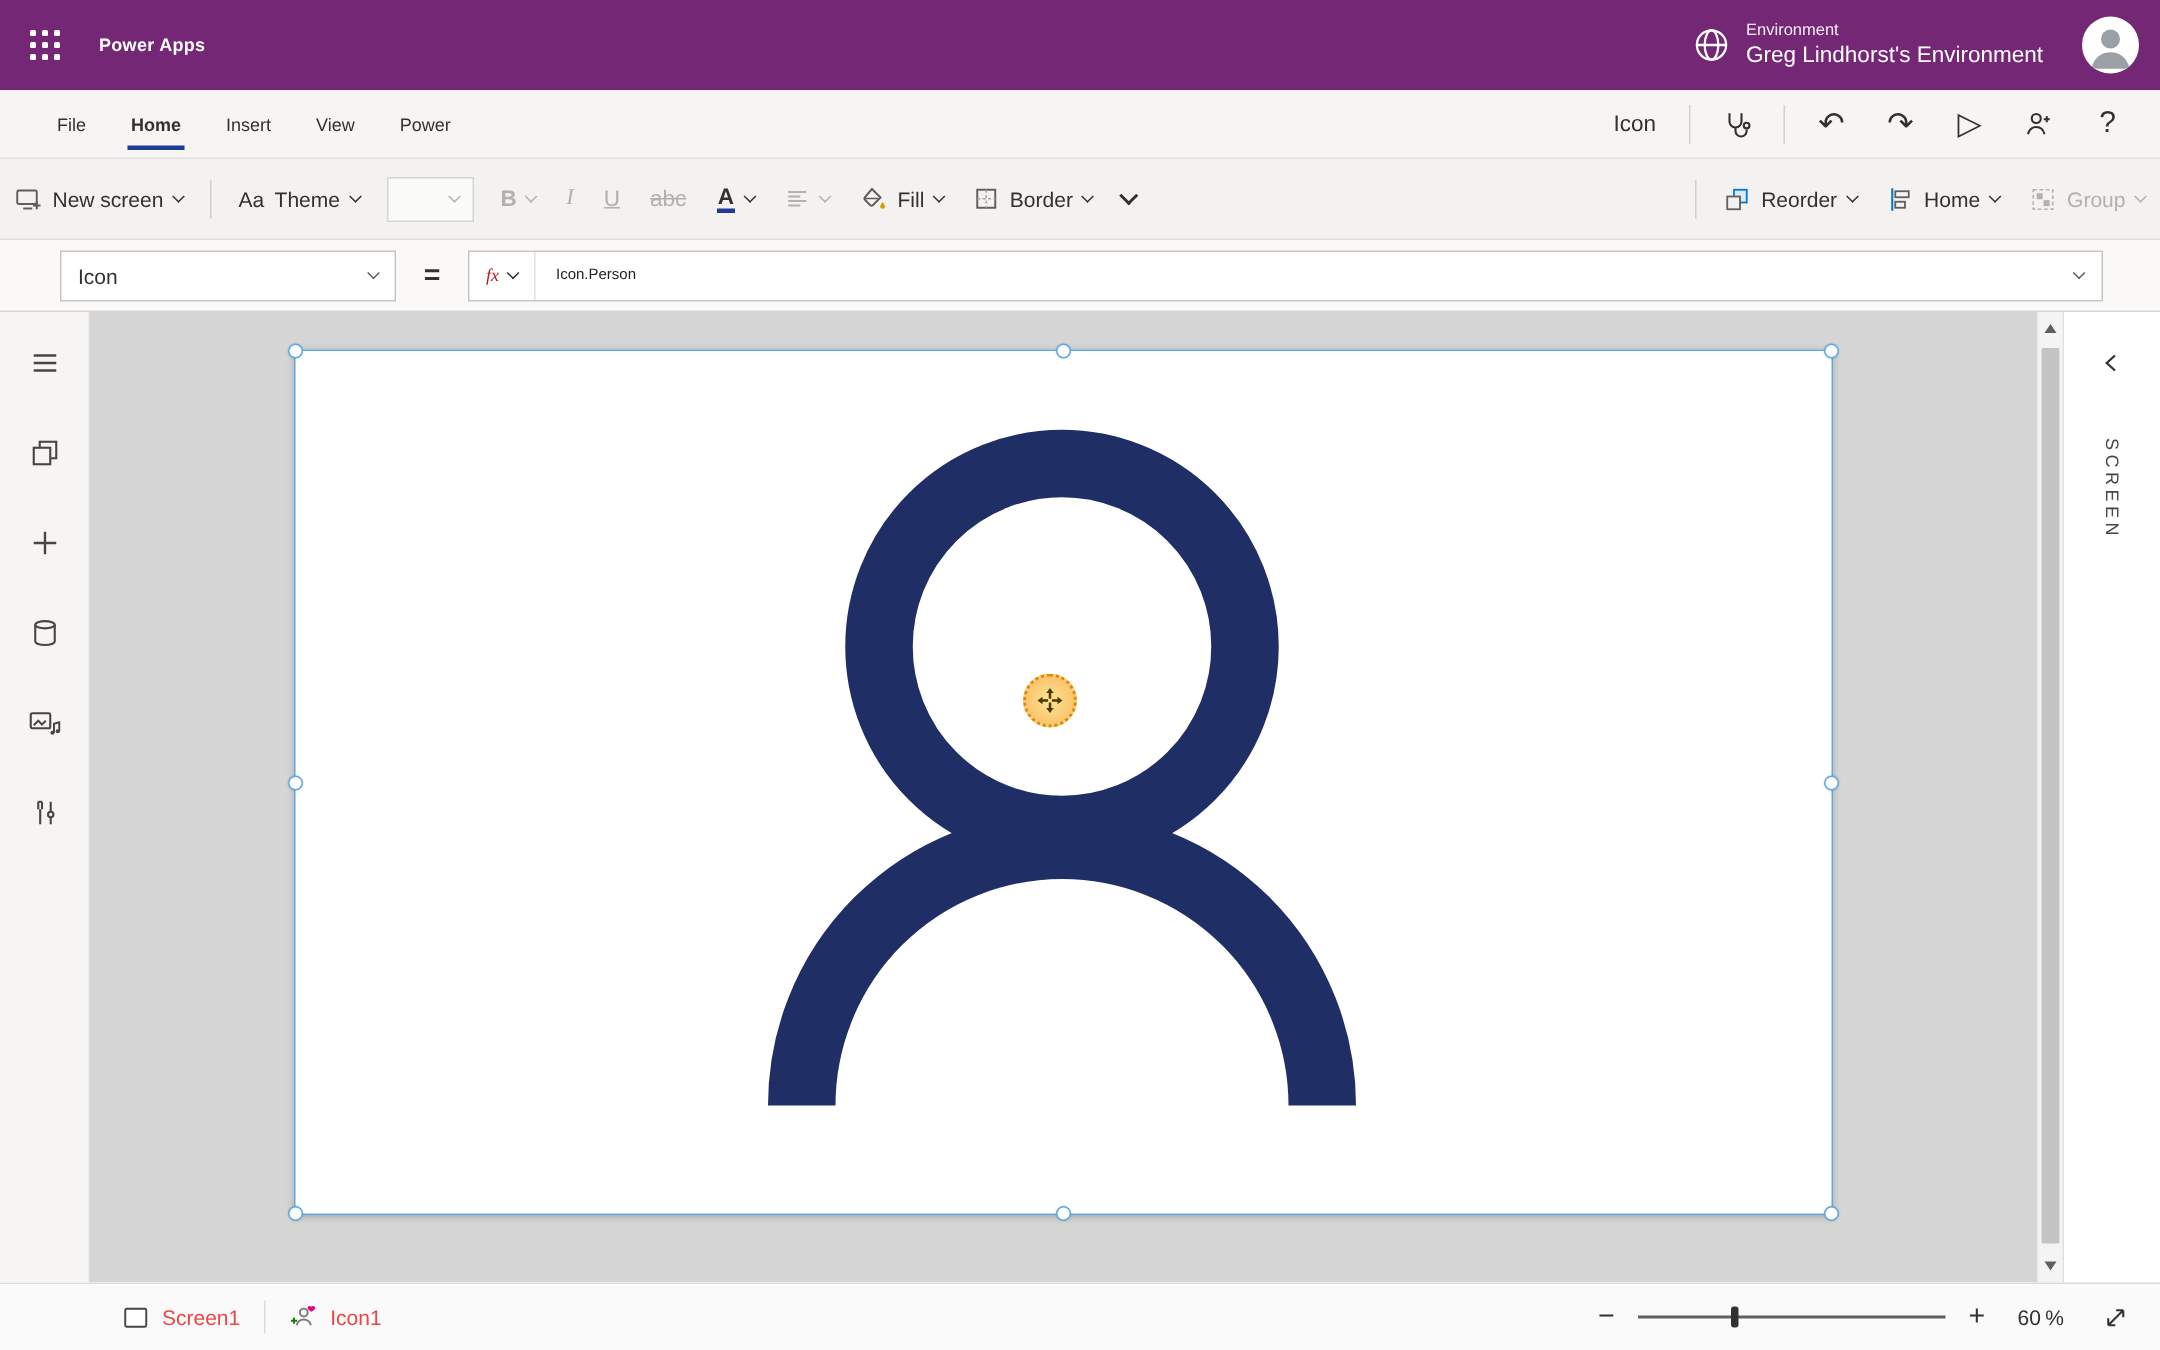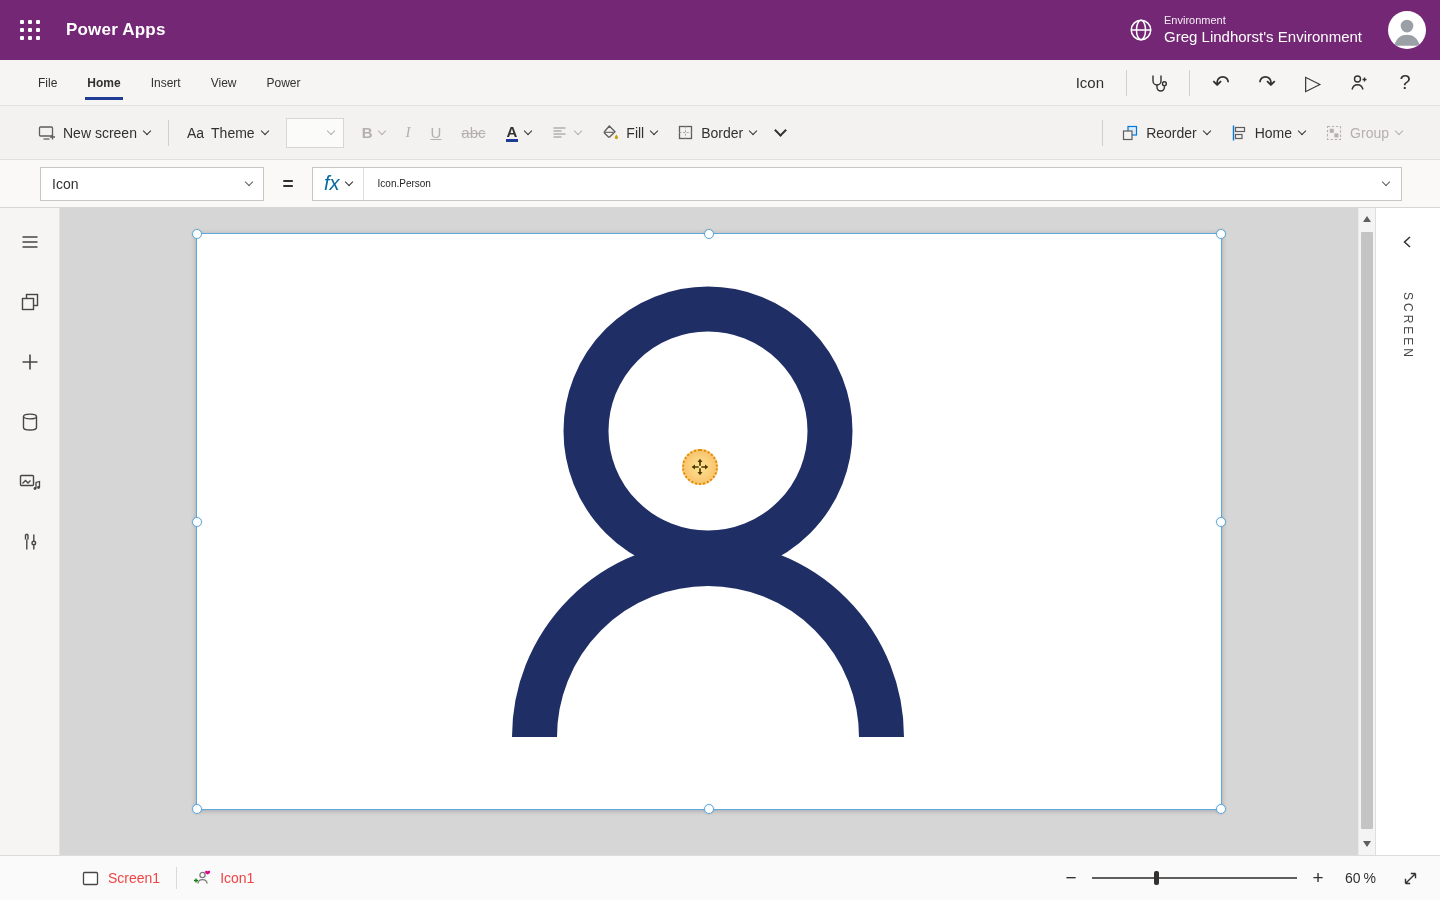--- a/index.html
+++ b/index.html
@@ -6,21 +6,21 @@
   html,body{width:1440px;height:900px}
   body{position:relative;overflow:hidden;background:#fff;color:#323130;
        font-family:"Liberation Sans","DejaVu Sans",sans-serif;font-size:14px}
 
   
   #appbar{position:absolute;top:0;left:0;right:0;height:60px;background:#742774;
           display:flex;align-items:center;color:#fff}
   .waffle{width:60px;height:60px;display:grid;place-items:center;cursor:pointer}
   .waffle .dots{display:grid;grid-template-columns:repeat(3,4px);grid-auto-rows:4px;gap:4px}
   .waffle .dots i{background:#fff;border-radius:1px}
-  .app-title{font-size:17px;font-weight:bold;margin-left:6px;letter-spacing:.2px}
+  .app-title{font-size:12px;font-weight:bold;margin-left:6px;letter-spacing:.2px}
   .appbar-spacer{flex:1}
   .env{display:flex;align-items:center;gap:10px;margin-right:26px;cursor:pointer}
   .env-label{font-size:11px;opacity:.92;line-height:13px}
   .env-name{font-size:15px;line-height:19px}
   .avatar{width:38px;height:38px;border-radius:50%;background:#fff;margin-right:14px;
           overflow:hidden;display:grid;place-items:center}
 
   
   #menubar{position:absolute;top:60px;left:0;right:0;height:46px;background:#f6f5f4;
            border-bottom:1px solid #e3e1df;display:flex;align-items:stretch;padding-left:38px}
@@ -28,21 +28,21 @@
   .menu-item.active{font-weight:bold}
   .menu-item.active::after{content:"";position:absolute;left:-2px;right:-2px;bottom:5px;height:3px;background:#1e3c96}
   .menu-right{margin-left:auto;display:flex;align-items:center;padding-right:12px}
   .context-label{font-size:15px;margin-right:14px}
   .vdiv{width:1px;height:26px;background:#d2d0ce;margin:0 8px}
   .cmd-btn{width:46px;height:46px;display:grid;place-items:center;font-size:20px;color:#323130;cursor:pointer}
   .cmd-glyph{font-size:21px;line-height:1}
 
   
   #toolbar{position:absolute;top:106px;left:0;right:0;height:54px;background:#f3f2f1;
-           border-bottom:1px solid #e1dfdd;display:flex;align-items:center;padding:0 28px}
+           border-bottom:1px solid #e1dfdd;display:flex;align-items:center;padding:0 0}
   .tb-item{display:flex;align-items:center;gap:7px;padding:0 10px;height:36px;font-size:14px;
            color:#323130;cursor:pointer;white-space:nowrap}
   .tb-item.disabled{color:#b3b0ad;cursor:default}
   .chev{display:inline-block;width:6px;height:6px;border-right:1.4px solid currentColor;
         border-bottom:1.4px solid currentColor;transform:rotate(45deg);margin-top:-4px;flex:none}
   .chev-big{width:9px;height:9px;border-width:2px;margin-top:-5px}
   .size-box{width:58px;height:30px;background:#fbfbfa;border:1px solid #d8d6d4;display:flex;
             align-items:center;justify-content:flex-end;padding:0 9px;color:#b3b0ad;margin:0 8px;cursor:default}
   .fmt{font-size:15px}
   .fmt-i{font-style:italic;font-family:"Liberation Serif",serif}
@@ -55,21 +55,21 @@
   
   #formulabar{position:absolute;top:160px;left:0;right:0;height:48px;background:#faf9f8;
               border-bottom:1px solid #d8d6d4;display:flex;align-items:center;padding:0 38px 0 40px}
   .prop-select{width:224px;height:34px;background:#fff;border:1px solid #c8c6c4;display:flex;
                align-items:center;padding:0 11px;cursor:pointer}
   .prop-select .chev{margin-left:auto;color:#605e5c}
   .equals{width:48px;text-align:center;font-size:19px;font-weight:bold;color:#323130}
   .formula-input{flex:1;height:34px;background:#fff;border:1px solid #c8c6c4;display:flex;
                  align-items:center;position:relative}
   .fx{display:flex;align-items:center;gap:6px;height:100%;padding:0 11px;border-right:1px solid #e1dfdd;cursor:pointer}
-  .fx-label{font-family:Liberation Sans, sans-serif;font-style:italic;font-size:20px;color:#0369a1}
+  .fx-label{font-family:Liberation Serif, serif;font-style:italic;font-size:12px;color:#b91c1c}
   .formula-text{font-family:Liberation Sans, sans-serif;font-size:10px;
                 color:#201f1e;padding-left:14px}
   .fb-expand{position:absolute;right:12px;color:#605e5c}
 
   
   #workspace{position:absolute;top:208px;bottom:45px;left:0;right:0}
   #leftrail{position:absolute;left:0;top:0;bottom:0;width:60px;background:#f6f5f4;
             border-right:1px solid #e4e2e0;display:flex;flex-direction:column;align-items:center;padding-top:14px}
   .rail-btn{width:40px;height:40px;display:grid;place-items:center;margin-bottom:20px;cursor:pointer;color:#484644}
 

